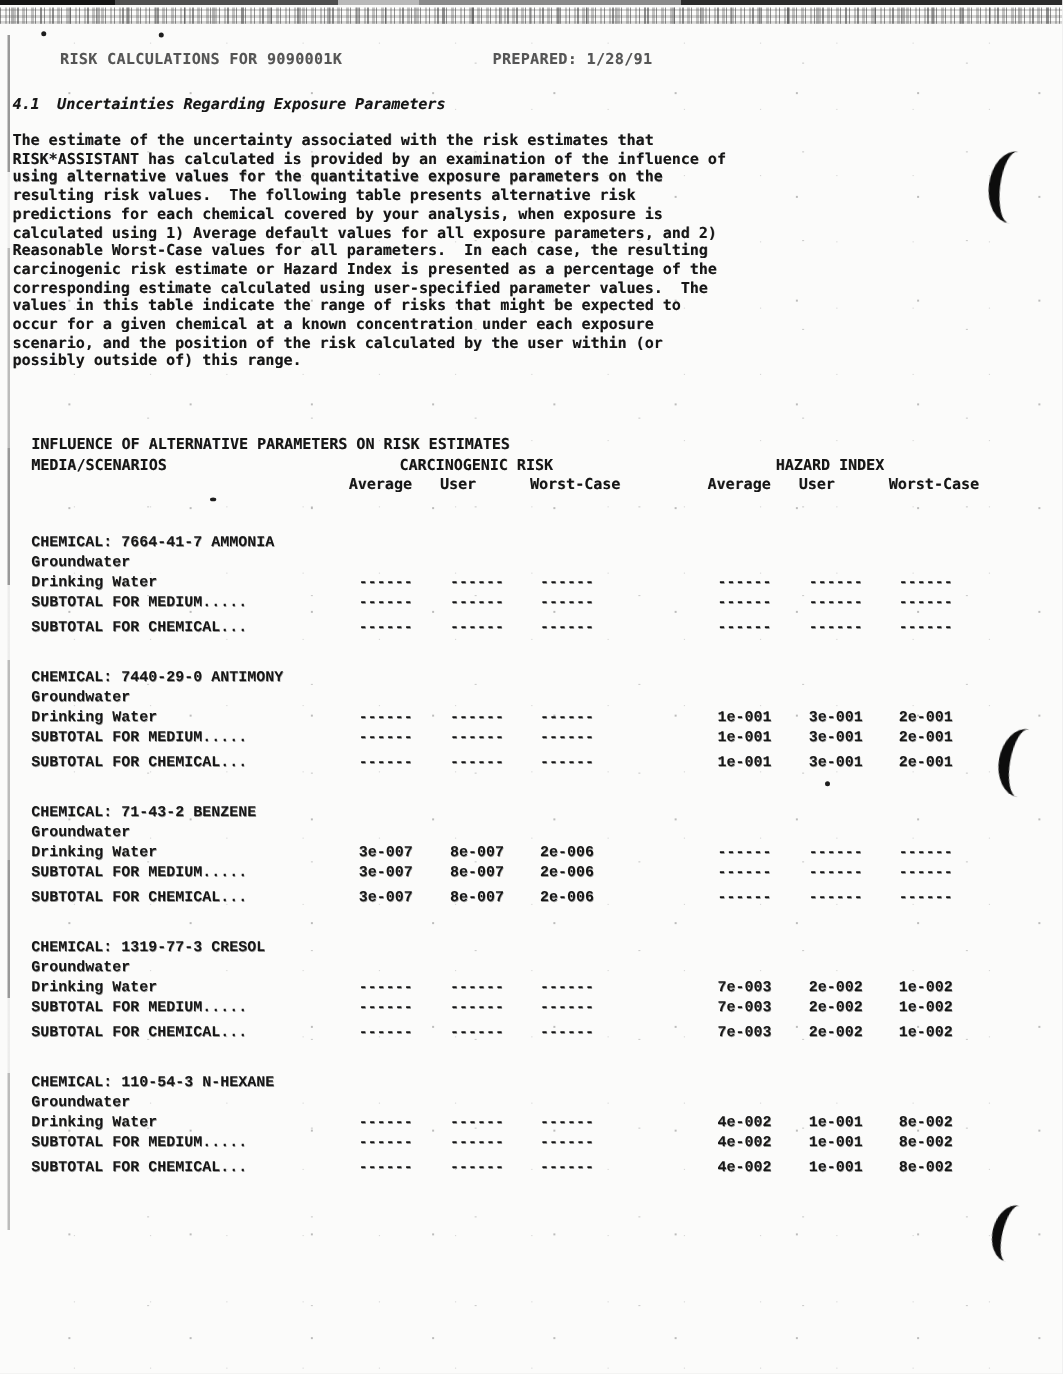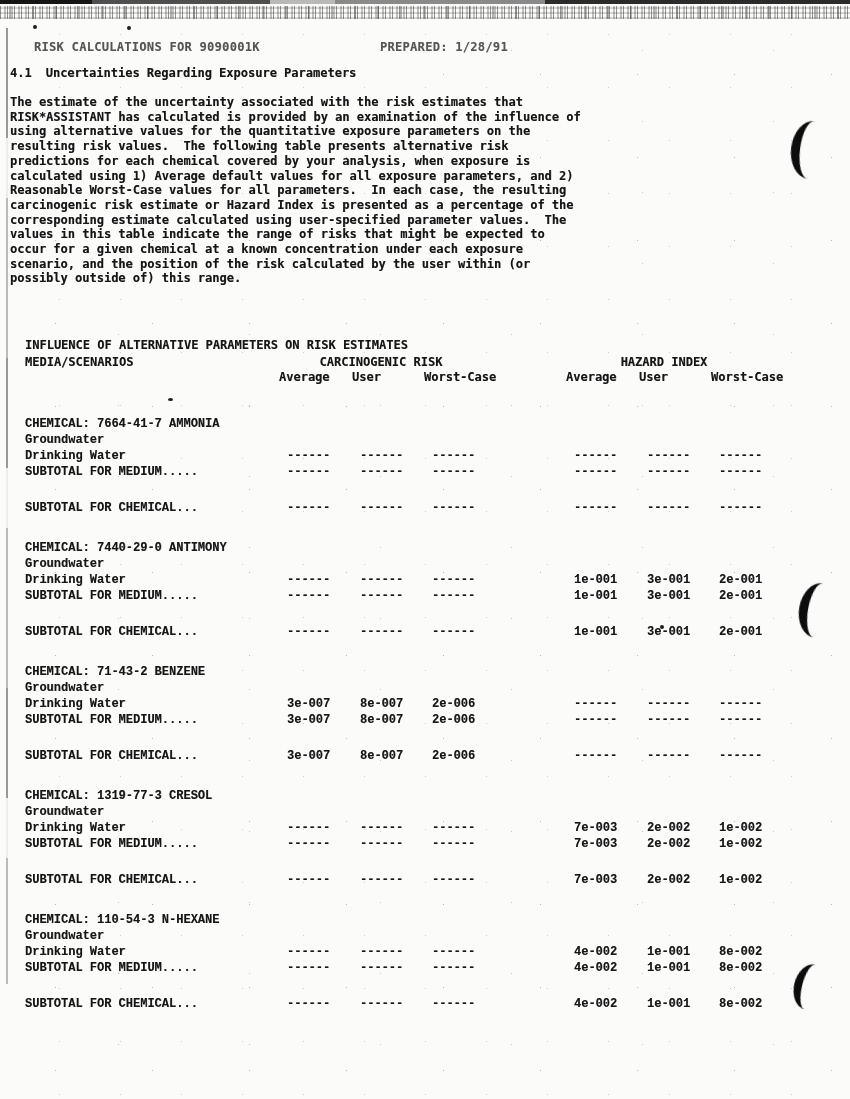--- a/index.html
+++ b/index.html
@@ -42,43 +42,43 @@
   
   .pen-mark {
     position:absolute; border-left:9px solid #0d0d0d; border-radius:50%;
     filter:blur(.3px);
   }
   .pm1 { left:791px; top:121px; width:31px; height:58px; transform:rotate(7deg); }
   .pm2 { left:799px; top:583px; width:30px; height:55px; transform:rotate(10deg); }
   .pm3 { left:794px; top:964px; width:24px; height:46px; border-left-width:8px; transform:rotate(14deg); }
   
   .content { position:absolute; left:10px; top:40px; width:800px; }
-  .doc-header { display:flex; line-height:14px;
+  .doc-header { display:flex; margin-left:14px; line-height:14px;
                 opacity:.72; filter:blur(.45px); letter-spacing:.3px;padding-left:24px; }
   .doc-header .title { width:346px; }
-  .section-heading { margin-top:12px; line-height:14px; }
+  .section-heading { margin-top:22px; line-height:14px;font-style:italic; }
   .section-heading .num { margin-right:14px; }
   .paragraph { margin-top:15px; line-height:14.7px; white-space:pre; }
   .risk-table { margin-top:52px; margin-left:15px; line-height:15.5px; }
   .t-title { margin-bottom:1px; }
   .t-grouprow { display:flex; }
   .t-grouprow .lbl { width:262px; }
   .t-grouprow .grp { text-align:center; }
   .t-grouprow .car { width:218px; position:relative; left:-15px; }
   .t-grouprow .haz { width:288px; position:relative; left:15px; }
   .t-row, .t-subrow { display:flex; }
   .t-subrow { position:relative; left:-8px; }
   .cell { white-space:pre; }
   .cell.label { width:262px; }
   .cell.v { width:73px; }
   .cell.v.c1 { width:72px; }
   .cell.v.endgroup { margin-right:69px; }
   #chem-blocks { margin-top:30px;font-family:Liberation Mono, monospace; }
   .chem-block { margin-bottom:24px; line-height:16px; }
-  .t-row.total { margin-top:20px; }
+  .t-row.total { margin-top:4px; }
 </style>
 </head>
 <body>
 
 <div class="page">
 
   <div class="scan-band">
     <div class="topline"></div>
     <div class="noise"></div>
   </div>

